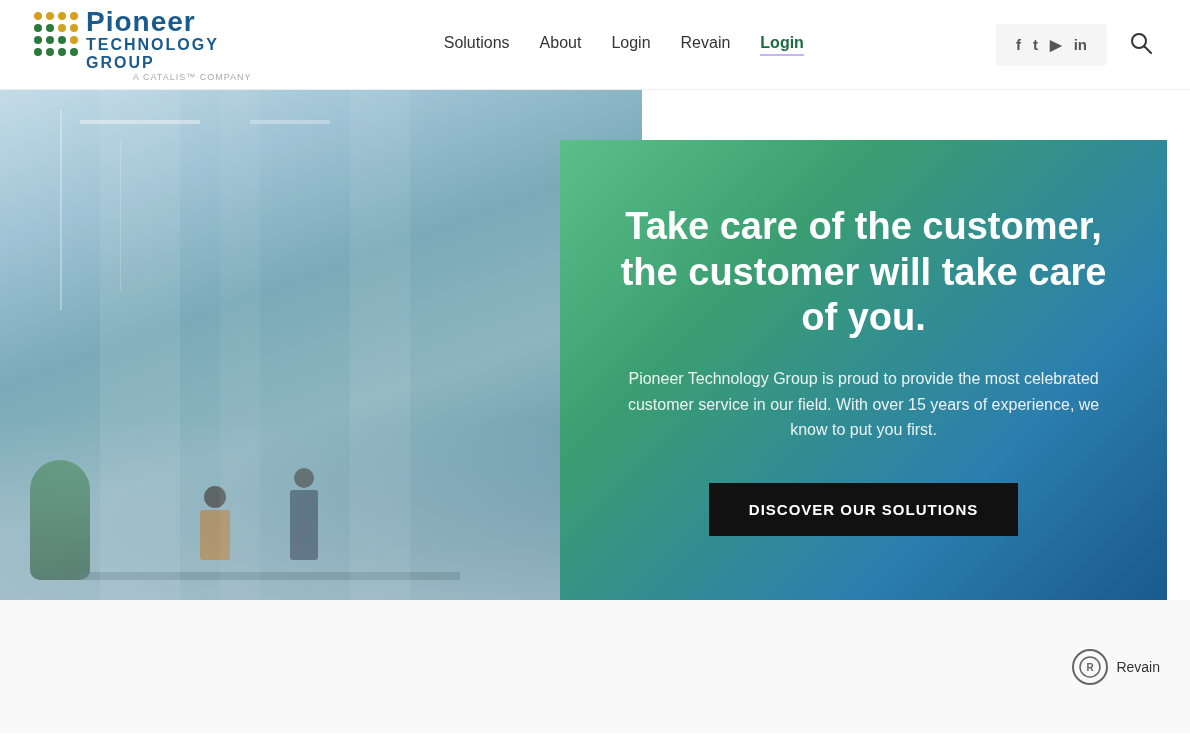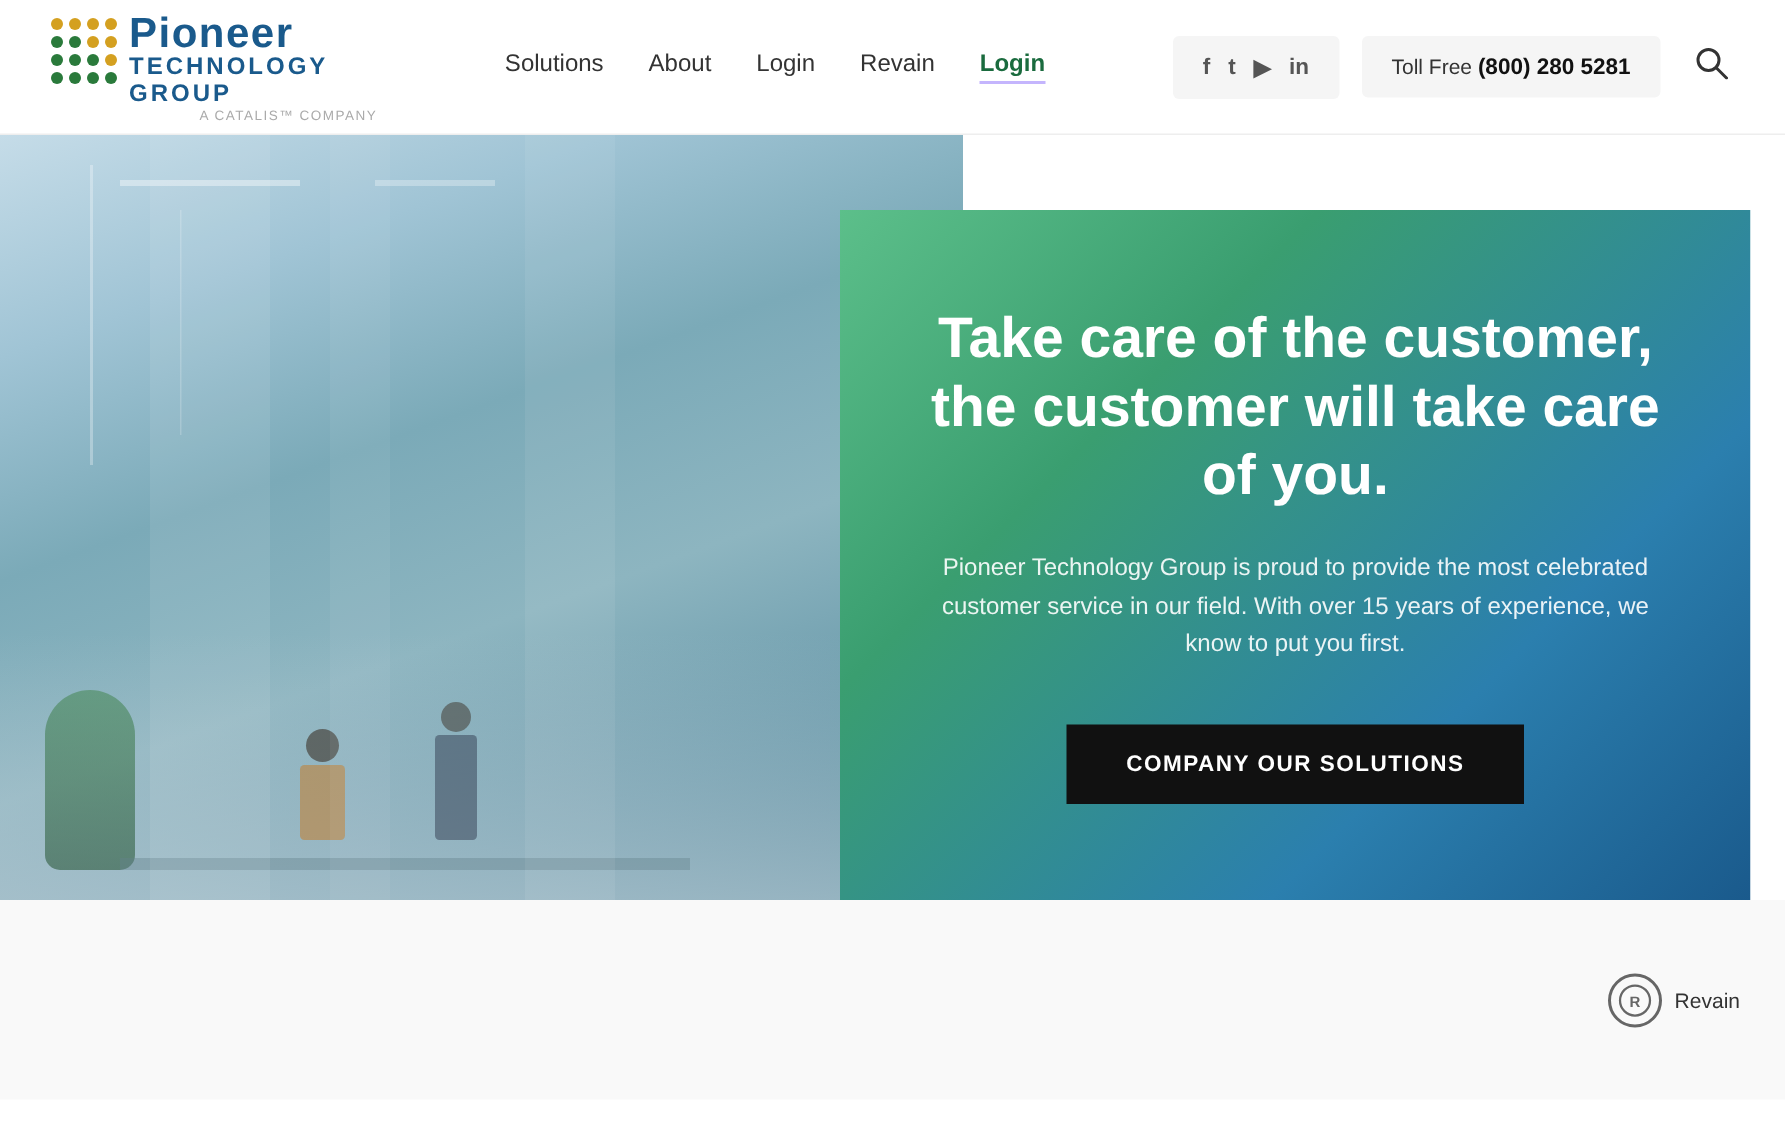--- a/index.html
+++ b/index.html
@@ -314,23 +314,20 @@
     <a href="#" class="login-link">Login</a>
   </nav>
 
   <div class="header-right">
     <div class="social-links">
       <a class="social-icon">f</a>
       <a class="social-icon">t</a>
       <a class="social-icon">▶</a>
       <a class="social-icon">in</a>
     </div>
-    <div class="phone-box">
-      <span>Toll Free</span>&nbsp;<strong>(800) 280 5281</strong>
-    </div>
     <div class="search-icon-wrapper">
       <svg width="22" height="22" viewBox="0 0 22 22">
         <circle cx="9" cy="9" r="7" fill="none" stroke="#333" stroke-width="2"></circle>
         <line x1="14.5" y1="14.5" x2="21" y2="21" stroke="#333" stroke-width="2" stroke-linecap="round"></line>
       </svg>
     </div>
   </div>
 </header>
 
 <div class="hero">
@@ -356,21 +353,21 @@
     <div style="position:absolute;top:0;left:220px;width:40px;height:100%;background:rgba(255,255,255,0.05);"></div>
     <div style="position:absolute;top:0;left:350px;width:60px;height:100%;background:rgba(255,255,255,0.07);"></div>
 
     <div style="position:absolute;top:30px;left:80px;width:120px;height:4px;background:rgba(255,255,255,0.4);"></div>
     <div style="position:absolute;top:30px;left:250px;width:80px;height:4px;background:rgba(255,255,255,0.3);"></div>
   </div>
 
   <div class="hero-overlay-panel">
     <h1 class="hero-headline">Take care of the customer, the customer will take care of you.</h1>
     <p class="hero-subtext">Pioneer Technology Group is proud to provide the most celebrated customer service in our field. With over 15 years of experience, we know to put you first.</p>
-    <button class="cta-button">COMPANY OUR SOLUTIONS</button>
+    <button class="cta-button">DISCOVER OUR SOLUTIONS</button>
   </div>
 </div>
 
 <div class="footer-area">
   <div class="revain-badge">
     <div class="revain-icon">
       <svg width="24" height="24" viewBox="0 0 24 24">
         <circle cx="12" cy="12" r="10" fill="none" stroke="#666" stroke-width="1.5"></circle>
         <text x="12" y="16" text-anchor="middle" font-size="10" fill="#666" font-weight="bold">R</text>
       </svg>

